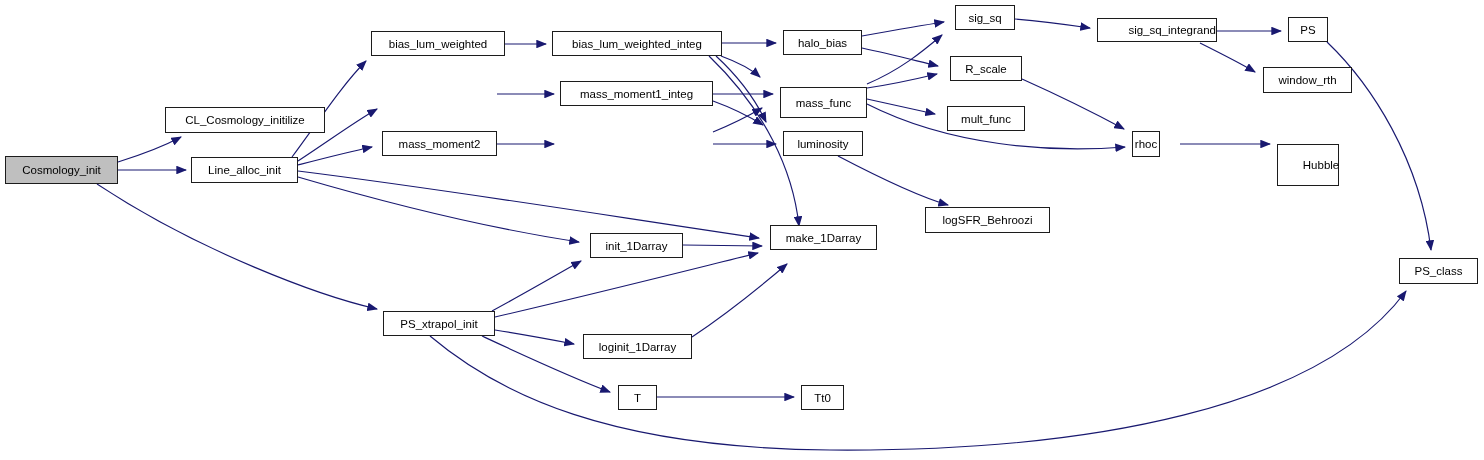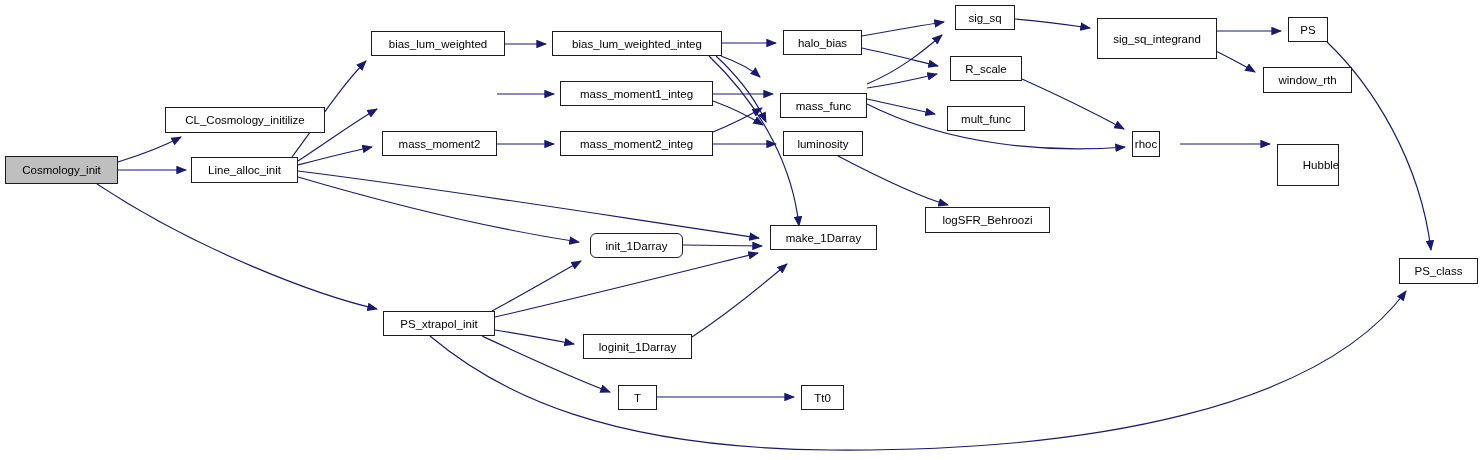--- a/index.html
+++ b/index.html
@@ -79,63 +79,60 @@
     </div>
   <div class="node" style="left: 552px; top: 31px; width: 170px; height: 25px;">
       <span>bias_lum_weighted_integ</span>
     </div>
   <div class="node" style="left: 560px; top: 81px; width: 153px; height: 25px;">
       <span>mass_moment1_integ</span>
     </div>
   <div class="node" style="left: 382px; top: 131px; width: 115px; height: 25px;">
       <span>mass_moment2</span>
     </div>
-  <div class="node" style="left: 560px; top: 131px; width: 153px; height: 25px;">
-      <span>mass_moment2_integ</span>
-    </div>
   <div class="node" style="left: 783px; top: 30px; width: 79px; height: 25px;">
       <span>halo_bias</span>
     </div>
   <div class="node" style="left: 955px; top: 5px; width: 60px; height: 25px;">
       <span>sig_sq</span>
     </div>
   <div class="node" style="left: 950px; top: 56px; width: 72px; height: 25px;">
       <span>R_scale</span>
     </div>
-  <div class="node" style="left: 780px; top: 93px; width: 87px; height: 25px;">
+  <div class="node" style="left: 780px; top: 87px; width: 87px; height: 31px;">
       <span>mass_func</span>
     </div>
   <div class="node" style="left: 947px; top: 106px; width: 78px; height: 25px;">
       <span>mult_func</span>
     </div>
   <div class="node" style="left: 783px; top: 131px; width: 80px; height: 25px;">
       <span>luminosity</span>
     </div>
-  <div class="node" style="left: 1097px; top: 18px; width: 120px; height: 41px;">
+  <div class="node" style="left: 1097px; top: 18px; width: 120px; height: 24px; justify-content: flex-end;">
       <span>sig_sq_integrand</span>
     </div>
   <div class="node" style="left: 1288px; top: 17px; width: 40px; height: 25px;">
       <span>PS</span>
     </div>
   <div class="node" style="left: 1263px; top: 67px; width: 89px; height: 26px;">
       <span>window_rth</span>
     </div>
   <div class="node" style="left: 1132px; top: 131px; width: 28px; height: 26px;">
       <span>rhoc</span>
     </div>
   <div class="node" style="left: 1277px; top: 144px; width: 62px; height: 42px; padding-left: 26px;">
       <span>Hubble</span>
     </div>
   <div class="node" style="left: 925px; top: 207px; width: 125px; height: 26px;">
       <span>logSFR_Behroozi</span>
     </div>
   <div class="node" style="left: 770px; top: 225px; width: 107px; height: 25px;">
       <span>make_1Darray</span>
     </div>
-  <div class="node" style="left: 590px; top: 233px; width: 93px; height: 25px; border-radius: 6px;">
+  <div class="node" style="left: 590px; top: 233px; width: 93px; height: 25px;">
       <span>init_1Darray</span>
     </div>
   <div class="node" style="left: 383px; top: 311px; width: 112px; height: 25px;">
       <span>PS_xtrapol_init</span>
     </div>
   <div class="node" style="left: 583px; top: 334px; width: 109px; height: 25px;">
       <span>loginit_1Darray</span>
     </div>
   <div class="node" style="left: 618px; top: 385px; width: 39px; height: 25px;">
       <span>T</span>

